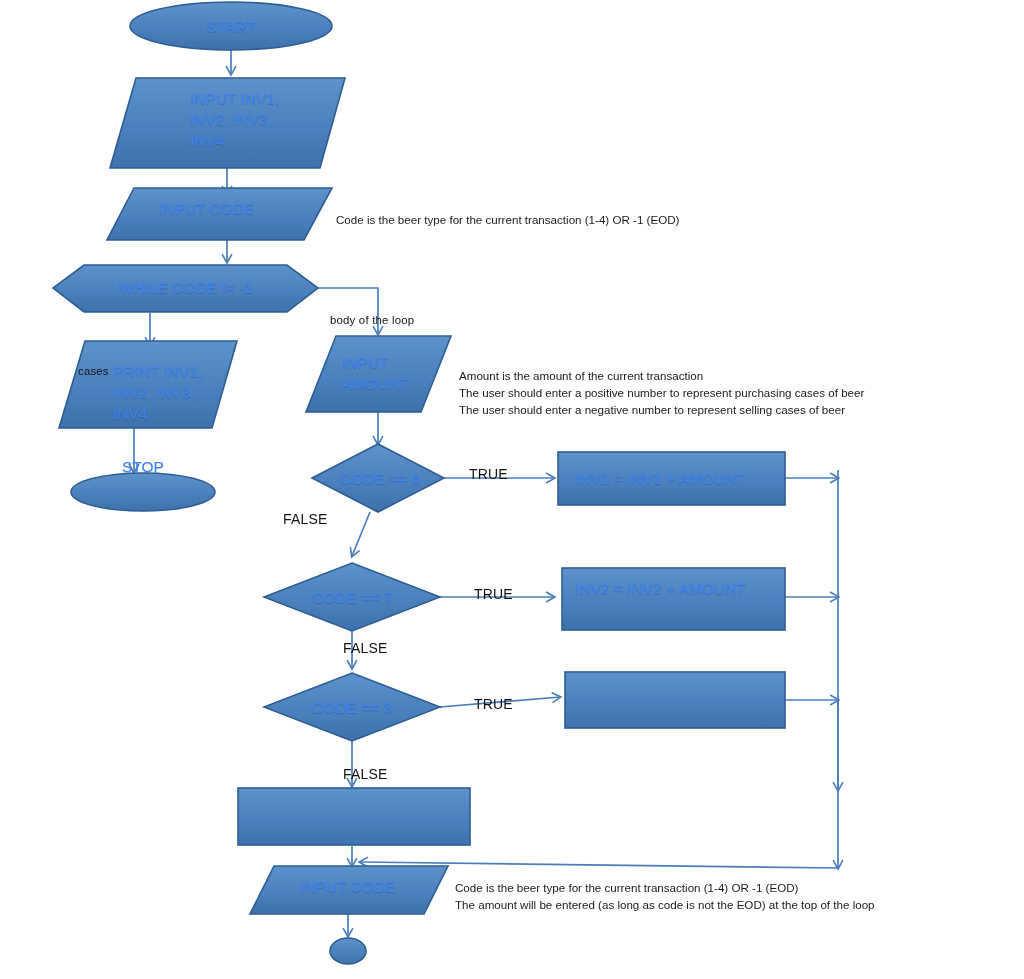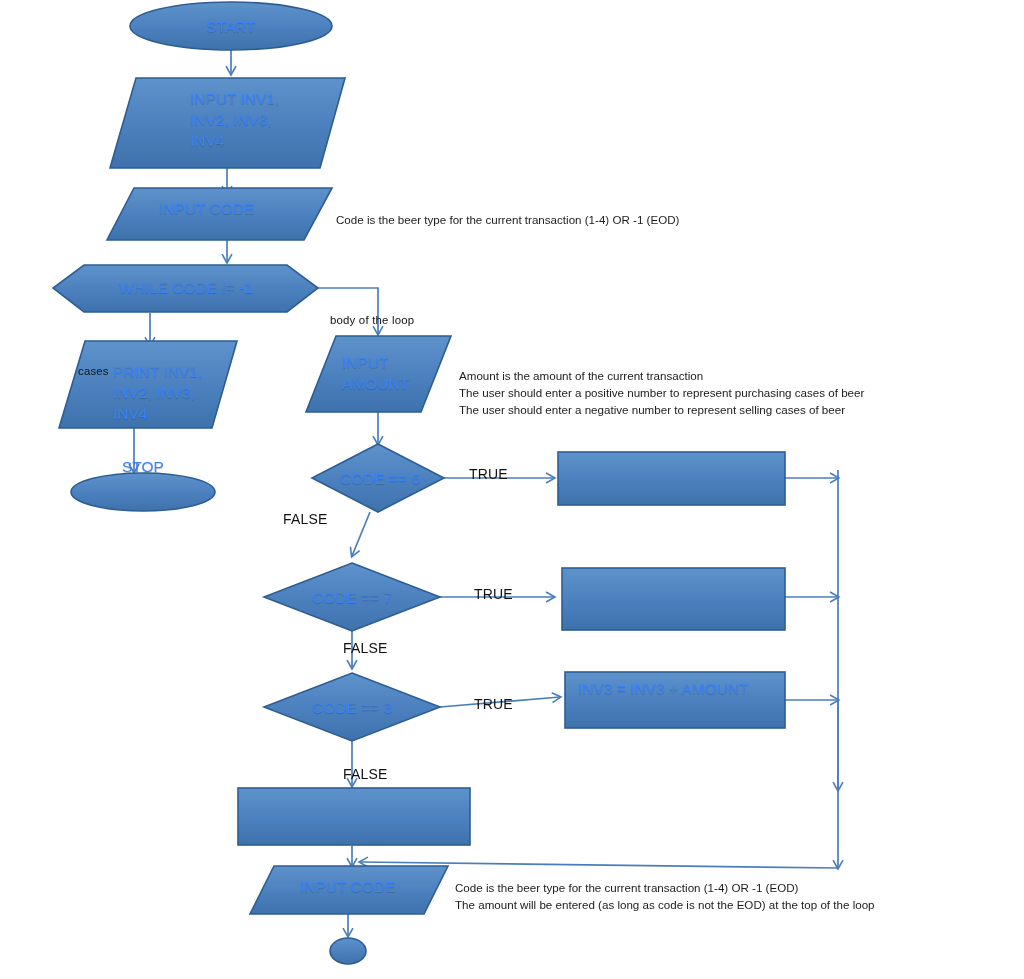--- a/index.html
+++ b/index.html
@@ -102,23 +102,24 @@
 
   <div class="shape-label" style="left:334px;top:352px;width:120px;margin-left:8px;">INPUT
 AMOUNT</div>
 
   <div class="shape-label center" style="left:328px;top:468px;width:104px;">CODE == 6</div>
 
   <div class="shape-label center" style="left:300px;top:587px;width:104px;">CODE == 7</div>
 
   <div class="shape-label center" style="left:300px;top:697px;width:104px;">CODE == 3</div>
 
+  <div class="shape-label" style="left:575px;top:468px;width:215px;">INV1 = INV1 + AMOUNT</div>
 
+  <div class="shape-label" style="left:575px;top:578px;width:215px;">INV2 = INV2 + AMOUNT</div>
 
-  <div class="shape-label" style="left:578px;top:678px;width:215px;">INV3 = INV3 + AMOUNT</div>
 
 
   <div class="shape-label" style="left:300px;top:876px;width:160px;">INPUT CODE</div>
 
   <div class="edge-label thin" style="left:330px;top:276px;">body of the loop</div>
   <div class="edge-label thin" style="left:78px;top:327px;">cases</div>
   <div class="edge-label" style="left:469px;top:466px;">TRUE</div>
   <div class="edge-label" style="left:283px;top:511px;">FALSE</div>
   <div class="edge-label" style="left:474px;top:586px;">TRUE</div>
   <div class="edge-label" style="left:343px;top:640px;">FALSE</div>

